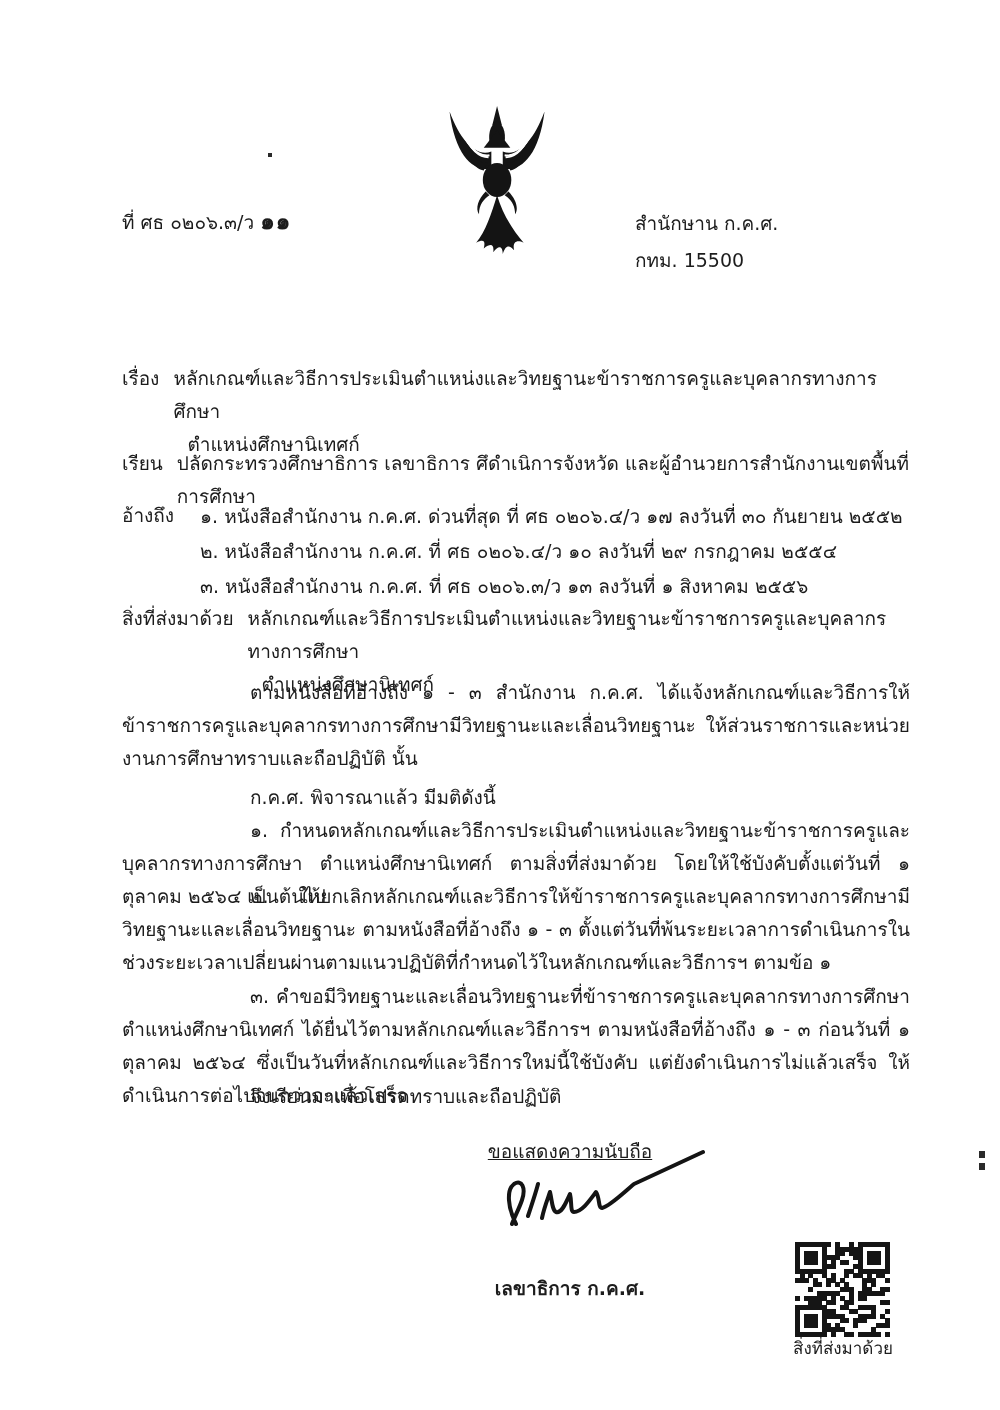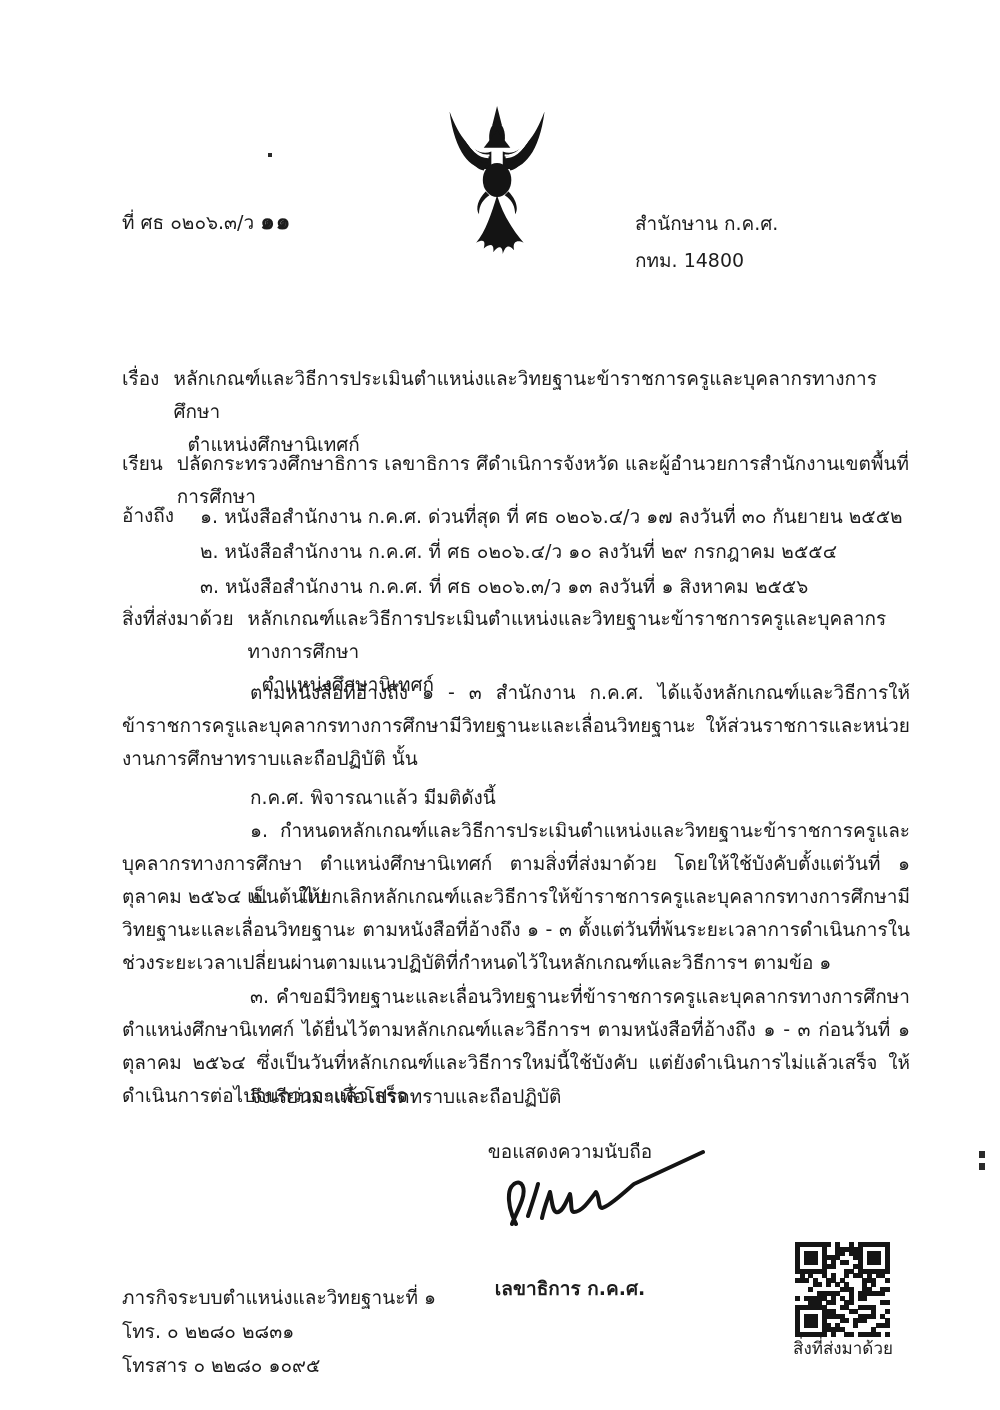--- a/index.html
+++ b/index.html
@@ -53,21 +53,21 @@
     </svg>
   </div>
 
   <div class="abs t" style="left:122px;top:205px;">
     <span>ที่ ศธ ๐๒๐๖.๓/ว</span>
     <span class="stamp">๑๑</span>
   </div>
 
   <div class="abs t" style="left:635px;top:205px;line-height:37px;">
     <div>สำนักษาน ก.ค.ศ.</div>
-    <div>กทม. 14800</div>
+    <div>กทม. 15500</div>
   </div>
 
 
   <div class="row t" style="top:362px;">
     <div class="lbl">เรื่อง</div>
     <div>
       <div>หลักเกณฑ์และวิธีการประเมินตำแหน่งและวิทยฐานะข้าราชการครูและบุคลากรทางการศึกษา</div>
       <div style="margin-left:14px;">ตำแหน่งศึกษานิเทศก์</div>
     </div>
   </div>
@@ -99,21 +99,21 @@
   <div class="para" style="top:781px;">ก.ค.ศ. พิจารณาแล้ว มีมติดังนี้</div>
 
   <div class="para" style="top:814px;">๑. กำหนดหลักเกณฑ์และวิธีการประเมินตำแหน่งและวิทยฐานะข้าราชการครูและบุคลากรทางการศึกษา ตำแหน่งศึกษานิเทศก์ ตามสิ่งที่ส่งมาด้วย โดยให้ใช้บังคับตั้งแต่วันที่ ๑ ตุลาคม ๒๕๖๔ เป็นต้นไป</div>
 
   <div class="para" style="top:880px;">๒. ให้ยกเลิกหลักเกณฑ์และวิธีการให้ข้าราชการครูและบุคลากรทางการศึกษามีวิทยฐานะและเลื่อนวิทยฐานะ ตามหนังสือที่อ้างถึง ๑ - ๓ ตั้งแต่วันที่พ้นระยะเวลาการดำเนินการในช่วงระยะเวลาเปลี่ยนผ่านตามแนวปฏิบัติที่กำหนดไว้ในหลักเกณฑ์และวิธีการฯ ตามข้อ ๑</div>
 
   <div class="para" style="top:980px;">๓. คำขอมีวิทยฐานะและเลื่อนวิทยฐานะที่ข้าราชการครูและบุคลากรทางการศึกษา ตำแหน่งศึกษานิเทศก์ ได้ยื่นไว้ตามหลักเกณฑ์และวิธีการฯ ตามหนังสือที่อ้างถึง ๑ - ๓ ก่อนวันที่ ๑ ตุลาคม ๒๕๖๔ ซึ่งเป็นวันที่หลักเกณฑ์และวิธีการใหม่นี้ใช้บังคับ แต่ยังดำเนินการไม่แล้วเสร็จ ให้ดำเนินการต่อไปจนกว่าจะแล้วเสร็จ</div>
 
   <div class="para" style="top:1080px;">จึงเรียนมาเพื่อโปรดทราบและถือปฏิบัติ</div>
 
-  <div class="center-box t" style="top:1135px;">ขอแสดงความนับถือ</div>
+  <div class="center-box t" style="top:1135px;text-decoration:underline;">ขอแสดงความนับถือ</div>
 
   <div class="abs" style="left:498px;top:1146px;">
     <svg width="215" height="90" viewBox="0 0 215 90">
       <path class="sig-svg" d="M18 78 C10 62 8 44 16 38 C24 33 28 42 24 54 C21 63 16 72 14 78 M30 70 C34 58 38 46 40 38 M44 72 C46 62 50 52 52 46 C54 54 54 64 58 66 C64 68 68 56 72 48 C74 56 72 66 76 66 C84 66 92 54 98 46 C102 52 100 62 104 62 C112 60 124 48 136 38 L205 6"></path>
     </svg>
   </div>
 
   <div class="center-box t bold" style="top:1272px;">เลขาธิการ ก.ค.ศ.</div>
 
   <div class="qr">
@@ -351,23 +351,18 @@
       <i style="left:53.7px;top:89.5px"></i>
       <i style="left:62.7px;top:89.5px"></i>
       <i style="left:67.1px;top:89.5px"></i>
       <i style="left:71.6px;top:89.5px"></i>
       <i style="left:76.1px;top:89.5px"></i>
       <i style="left:80.6px;top:89.5px"></i>
       <i style="left:89.5px;top:89.5px"></i>
     </div>
   <div class="abs" style="left:788px;top:1334px;width:110px;text-align:center;font-size:17px;">สิ่งที่ส่งมาด้วย</div>
 
-  <div class="abs t" style="left:122px;top:1280px;line-height:34px;">
-    <div>ภารกิจระบบตำแหน่งและวิทยฐานะที่ ๑</div>
-    <div>โทร. ๐ ๒๒๘๐ ๒๘๓๑</div>
-    <div>โทรสาร ๐ ๒๒๘๐ ๑๐๙๕</div>
-  </div>
 
   <div class="artifact" style="left:268px;top:153px;width:4px;height:4px;"></div>
   <div class="artifact" style="left:979px;top:1151px;width:6px;height:7px;"></div>
   <div class="artifact" style="left:979px;top:1163px;width:6px;height:7px;"></div>
 
 </div>
 
 </body></html>

